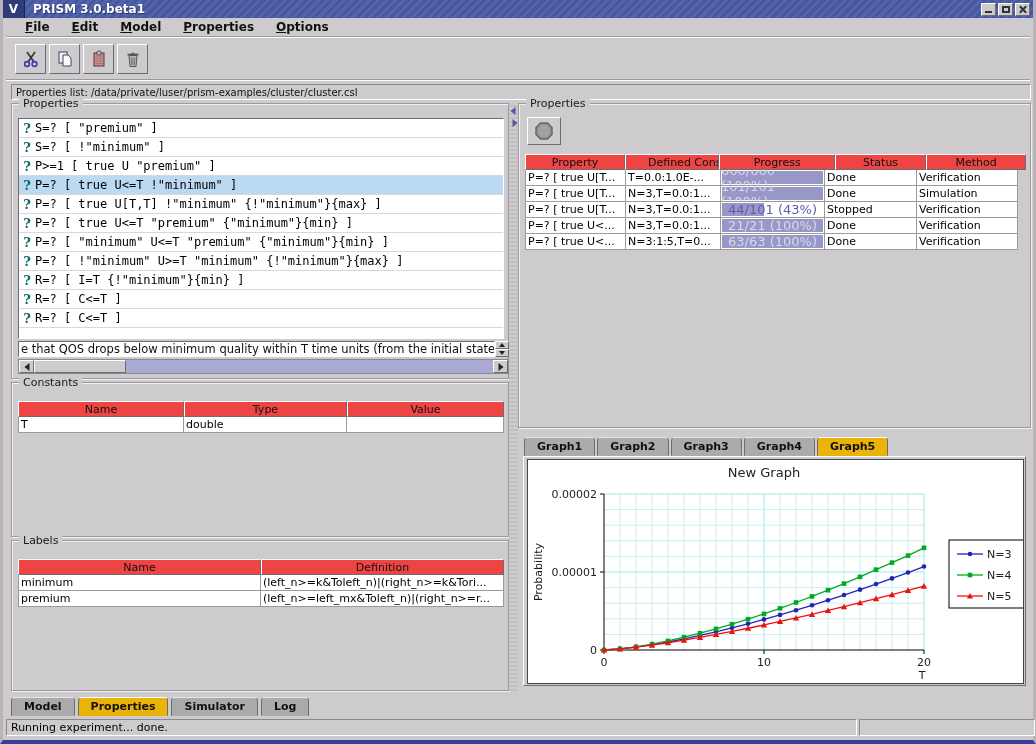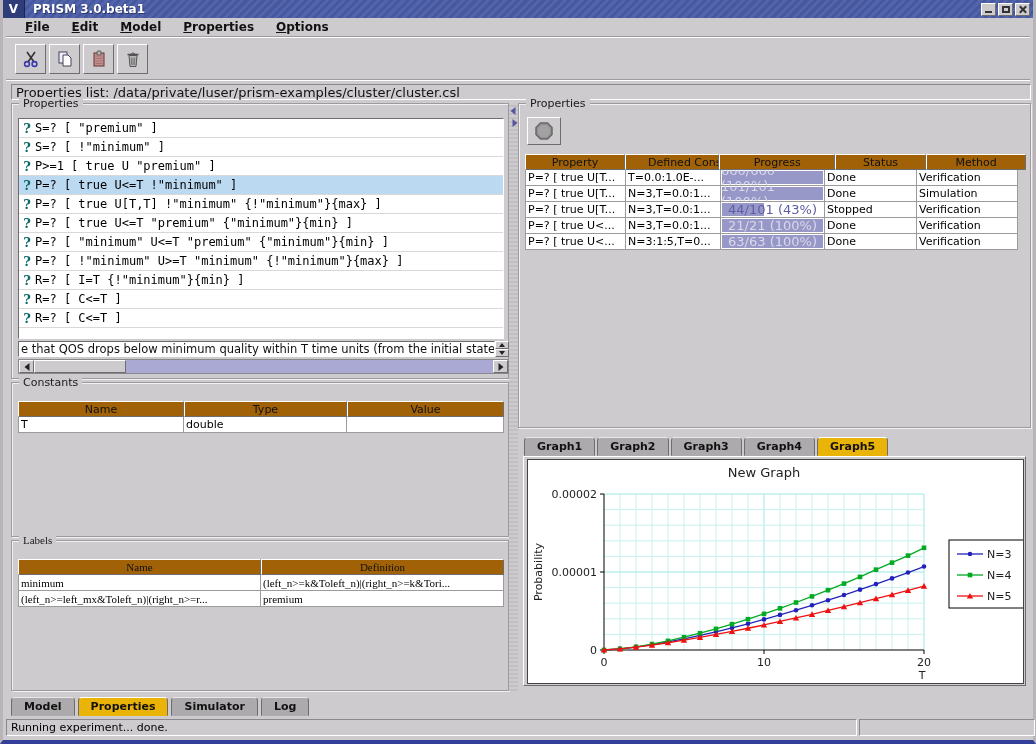--- a/index.html
+++ b/index.html
@@ -29,21 +29,21 @@
     border-bottom:1px solid #9c9a9c; box-shadow:0 1px 0 #fff; display:flex; align-items:center; padding-left:10px; gap:4px; }
   .menu-item { font-size:12px; font-weight:bold; color:#111; padding:1px 9px; }
   .menu-item u { text-decoration:underline; }
   .toolbar { position:absolute; top:38px; left:3px; right:3px; height:42px; background:#cecbce;
     border-bottom:1px solid #9c9a9c; box-shadow:0 1px 0 #fff; display:flex; align-items:center; padding-left:9px; gap:3px; }
   .tool-btn { width:31px; height:30px; background:#cecbce; border:1px solid; border-color:#fff #6e6c6e #6e6c6e #fff;
     display:flex; align-items:center; justify-content:center; }
 
   
   .pathbar { position:absolute; top:84px; left:8px; width:1020px; height:16px; background:#cecbce;
-    border:1px solid; border-color:#8a888a #fff #fff #8a888a; font-size:13px; color:#111;
+    border:1px solid; border-color:#8a888a #fff #fff #8a888a; font-size:10px; color:#111;
     display:flex; align-items:center; padding-left:4px; }
 
   
   .groupbox { position:absolute; border:1px solid #9c9a9c; box-shadow:inset 1px 1px 0 #f2f0f2, 1px 1px 0 #f2f0f2; }
   .gb-title { position:absolute; top:-7px; left:7px; background:#cecbce; padding:0 4px; font-size:11px; color:#1a1a1a; }
 
   
   .prop-list { position:absolute; left:6px; top:14px; width:486px; height:221px; background:#fff;
     border:1px solid; border-color:#6e6c6e #fff #fff #6e6c6e; overflow:hidden; }
   .prop-row { height:19px; display:flex; align-items:center; border-bottom:1px solid #d8d8d8;
@@ -61,21 +61,21 @@
   .tri-left { border-top:4px solid transparent; border-bottom:4px solid transparent; border-right:5px solid #222; }
   .tri-right { border-top:4px solid transparent; border-bottom:4px solid transparent; border-left:5px solid #222; }
   .hscroll { position:absolute; left:6px; top:255px; width:491px; height:15px; display:flex; border:1px solid #8a888a; }
   .scroll-btn { width:15px; background:#cecbce; border:1px solid; border-color:#fff #6e6c6e #6e6c6e #fff; position:relative; flex:none; }
   .scroll-thumb { width:92px; background:#cecbce; border:1px solid; border-color:#fff #6e6c6e #6e6c6e #fff; flex:none; }
   .scroll-track { flex:1; background:#a9a9d4; }
 
   
   .tbl { position:absolute; display:flex; flex-direction:column; font-size:11px; }
   .tbl-row { display:flex; height:16px; }
-  .th { background:#a16207; border:1px solid; border-color:#fff #6e6c6e #6e6c6e #fff;
+  .th { background:#ef4444; border:1px solid; border-color:#fff #6e6c6e #6e6c6e #fff;
     display:flex; align-items:center; justify-content:center; color:#111; overflow:hidden; white-space:nowrap; }
   .td { background:#fff; border-right:1px solid #9c9a9c; border-bottom:1px solid #9c9a9c;
     display:flex; align-items:center; padding:0 2px; color:#000; overflow:hidden; white-space:nowrap; }
   .td:first-child { border-left:1px solid #9c9a9c; }
 
   
   .prog-cell { position:relative; background:#fff; border-right:1px solid #9c9a9c; border-bottom:1px solid #9c9a9c; overflow:hidden; }
   .prog-fill { position:absolute; inset:1px auto 1px 1px; background:#9898c8; }
   .prog-text { position:absolute; inset:0; display:flex; align-items:center; justify-content:center; font-size:13px; }
 
@@ -217,34 +217,34 @@
           <div class="th" style="width: 157px;">Value</div>
         </div>
         <div class="tbl-row">
           <div class="td" style="width: 166px;">T</div>
           <div class="td" style="width: 163px;">double</div>
           <div class="td" style="width: 157px;"></div>
         </div>
       </div>
   </div>
 
-  <div class="groupbox" style="left:8px; top:540px; width:498px; height:151px;font-family:Liberation Serif, serif;">
+  <div class="groupbox" style="left:8px; top:540px; width:498px; height:151px;">
     <div class="gb-title">Labels</div>
     <div class="tbl" id="labels-table" style="left:6px; top:18px; width:486px;">
         <div class="tbl-row">
           <div class="th" style="width: 243px;">Name</div>
           <div class="th" style="width: 243px;">Definition</div>
         </div>
         <div class="tbl-row">
           <div class="td" style="width: 243px;">minimum</div>
           <div class="td" style="width: 243px;">(left_n&gt;=k&amp;Toleft_n)|(right_n&gt;=k&amp;Tori...</div>
         </div>
         <div class="tbl-row">
+          <div class="td" style="width: 243px;">premium</div>
           <div class="td" style="width: 243px;">(left_n&gt;=left_mx&amp;Toleft_n)|(right_n&gt;=r...</div>
-          <div class="td" style="width: 243px;">premium</div>
         </div>
       </div>
   </div>
 
   <div class="vsplit">
     <div class="tri-left"></div>
     <div class="tri-right"></div>
   </div>
 
   <div class="groupbox" style="left:515px; top:103px; width:513px; height:325px;">

